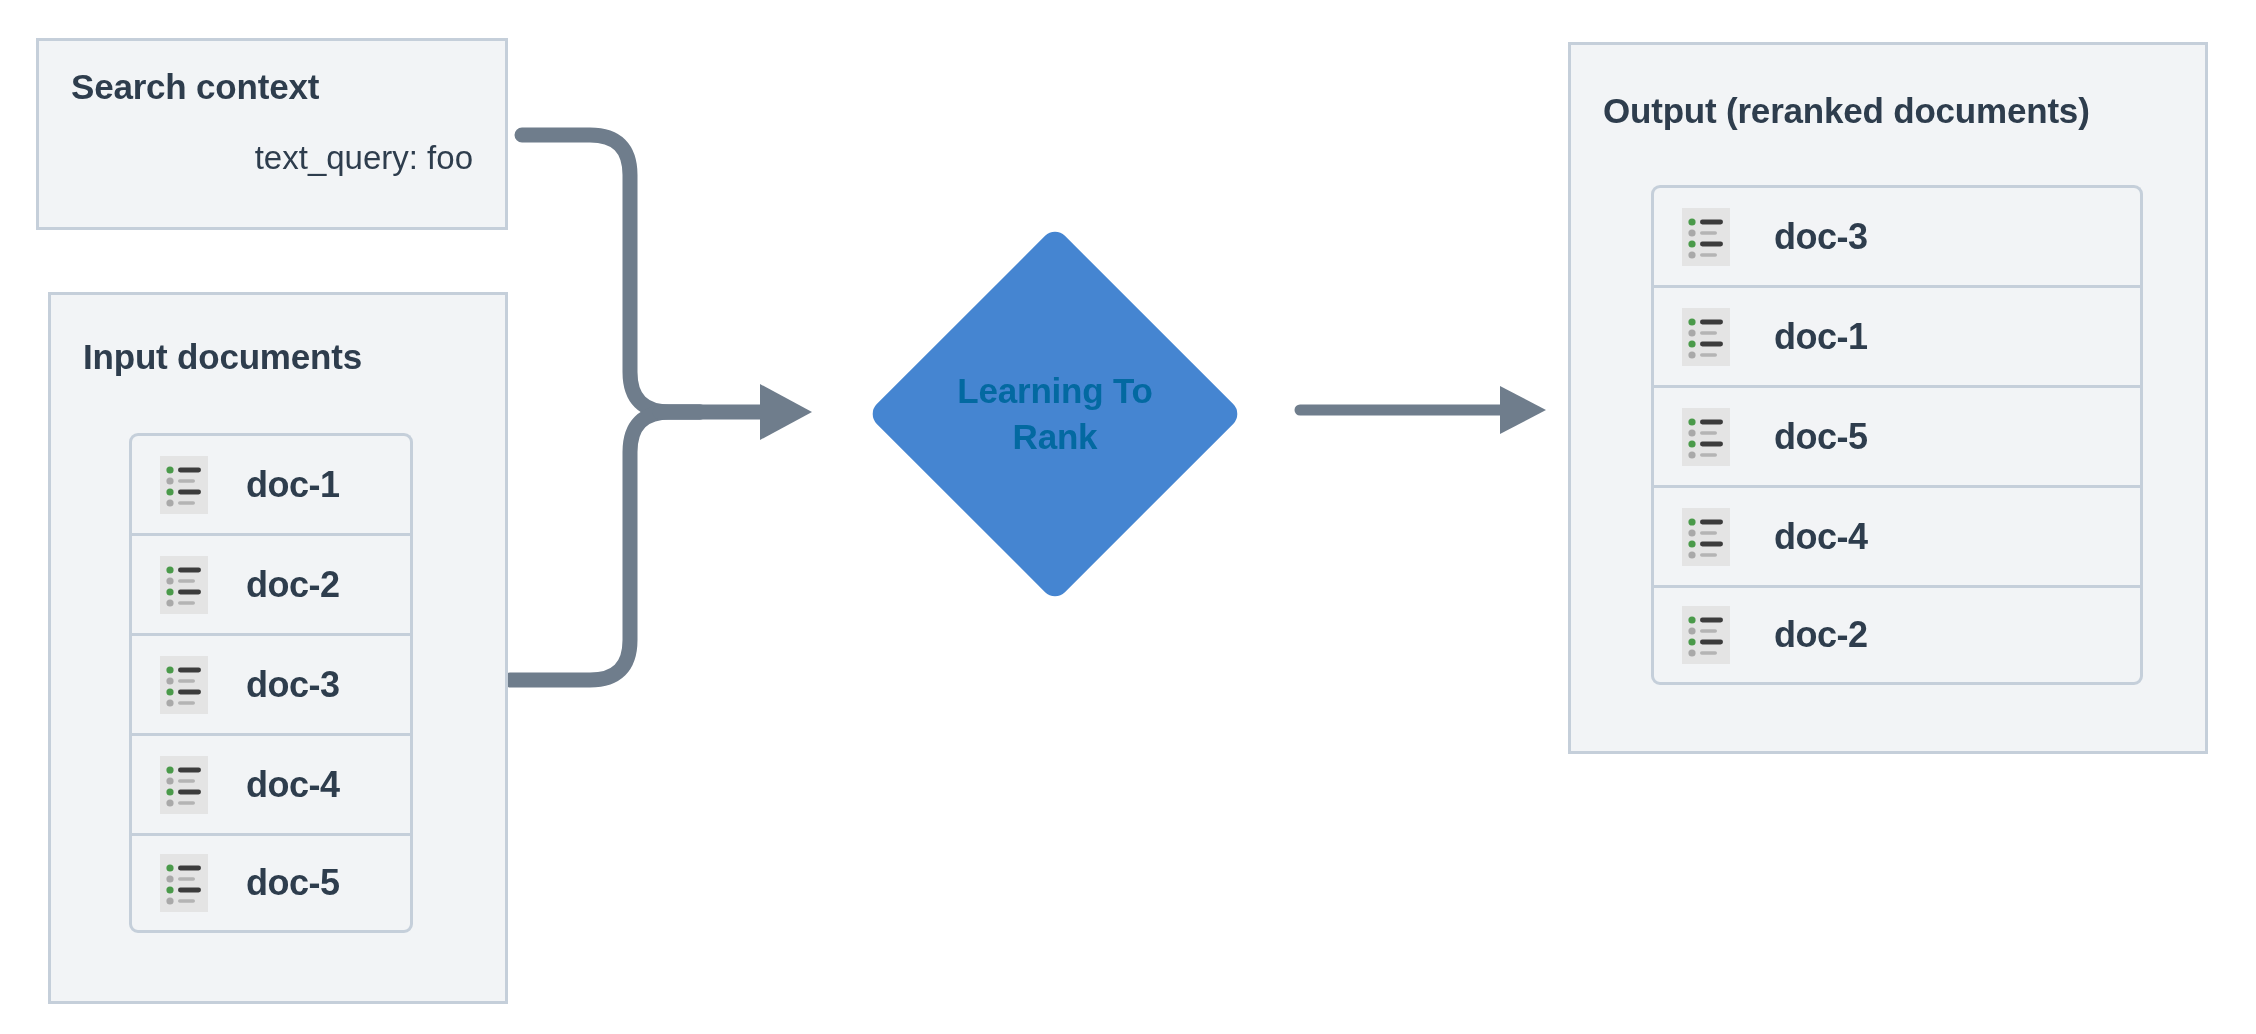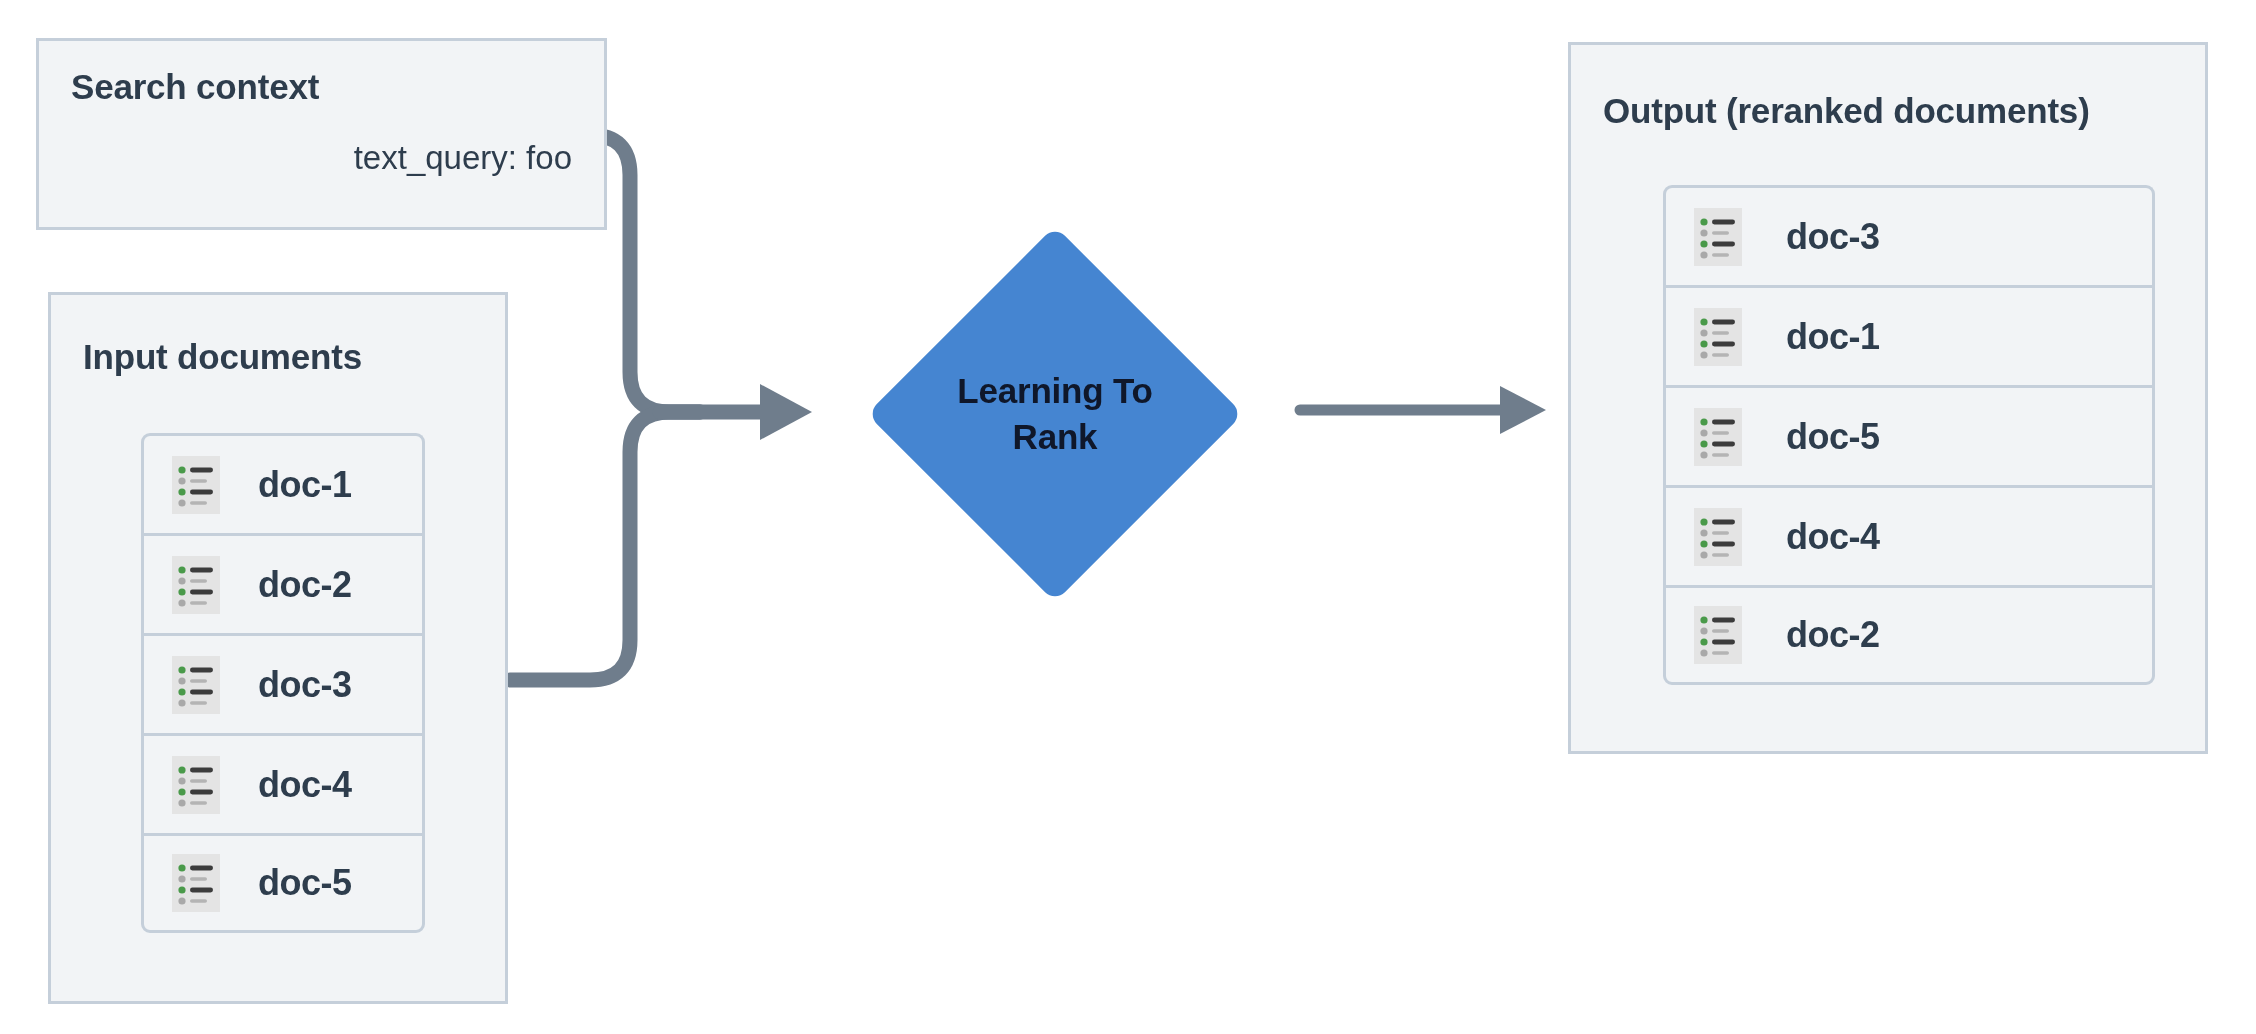--- a/index.html
+++ b/index.html
@@ -32,21 +32,21 @@
     color: #2e3d4d;
     font-weight: bold;
     letter-spacing: -0.2px;
     white-space: nowrap;
   }
 
   
   #search-context {
     left: 36px;
     top: 38px;
-    width: 571px;
+    width: 472px;
     height: 192px;
     padding: 26px 32px 8px 32px;
   }
   #search-context .panel-title {
     font-size: 35px;
     line-height: 40px;
   }
   #search-context .ctx-line {
     margin-top: 32px;
     font-size: 33px;
@@ -96,21 +96,20 @@
   #output-doc-list {
     position: absolute;
     left: 80px;
     top: 140px;
     width: 492px;
   }
 
   
   .doc-list {
     box-sizing: border-box;
-    margin-left: 12px;
   }
   .doc-row {
     display: flex;
     align-items: center;
     box-sizing: border-box;
     background: #f2f4f6;
     border: 3px solid #c5cfda;
     border-bottom-width: 0;
     height: 100px;
     padding-left: 28px;
@@ -165,21 +164,21 @@
   #ltr-node .diamond-label {
     position: absolute;
     left: 0;
     top: 0;
     width: 100%;
     height: 100%;
     display: flex;
     align-items: center;
     justify-content: center;
     text-align: center;
-    color: #0f172a;
+    color: #0369a1;
     font-size: 35px;
     font-weight: bold;
     line-height: 46px;
     letter-spacing: -0.2px;
   }
 
   
   #connectors {
     position: absolute;
     left: 0;

